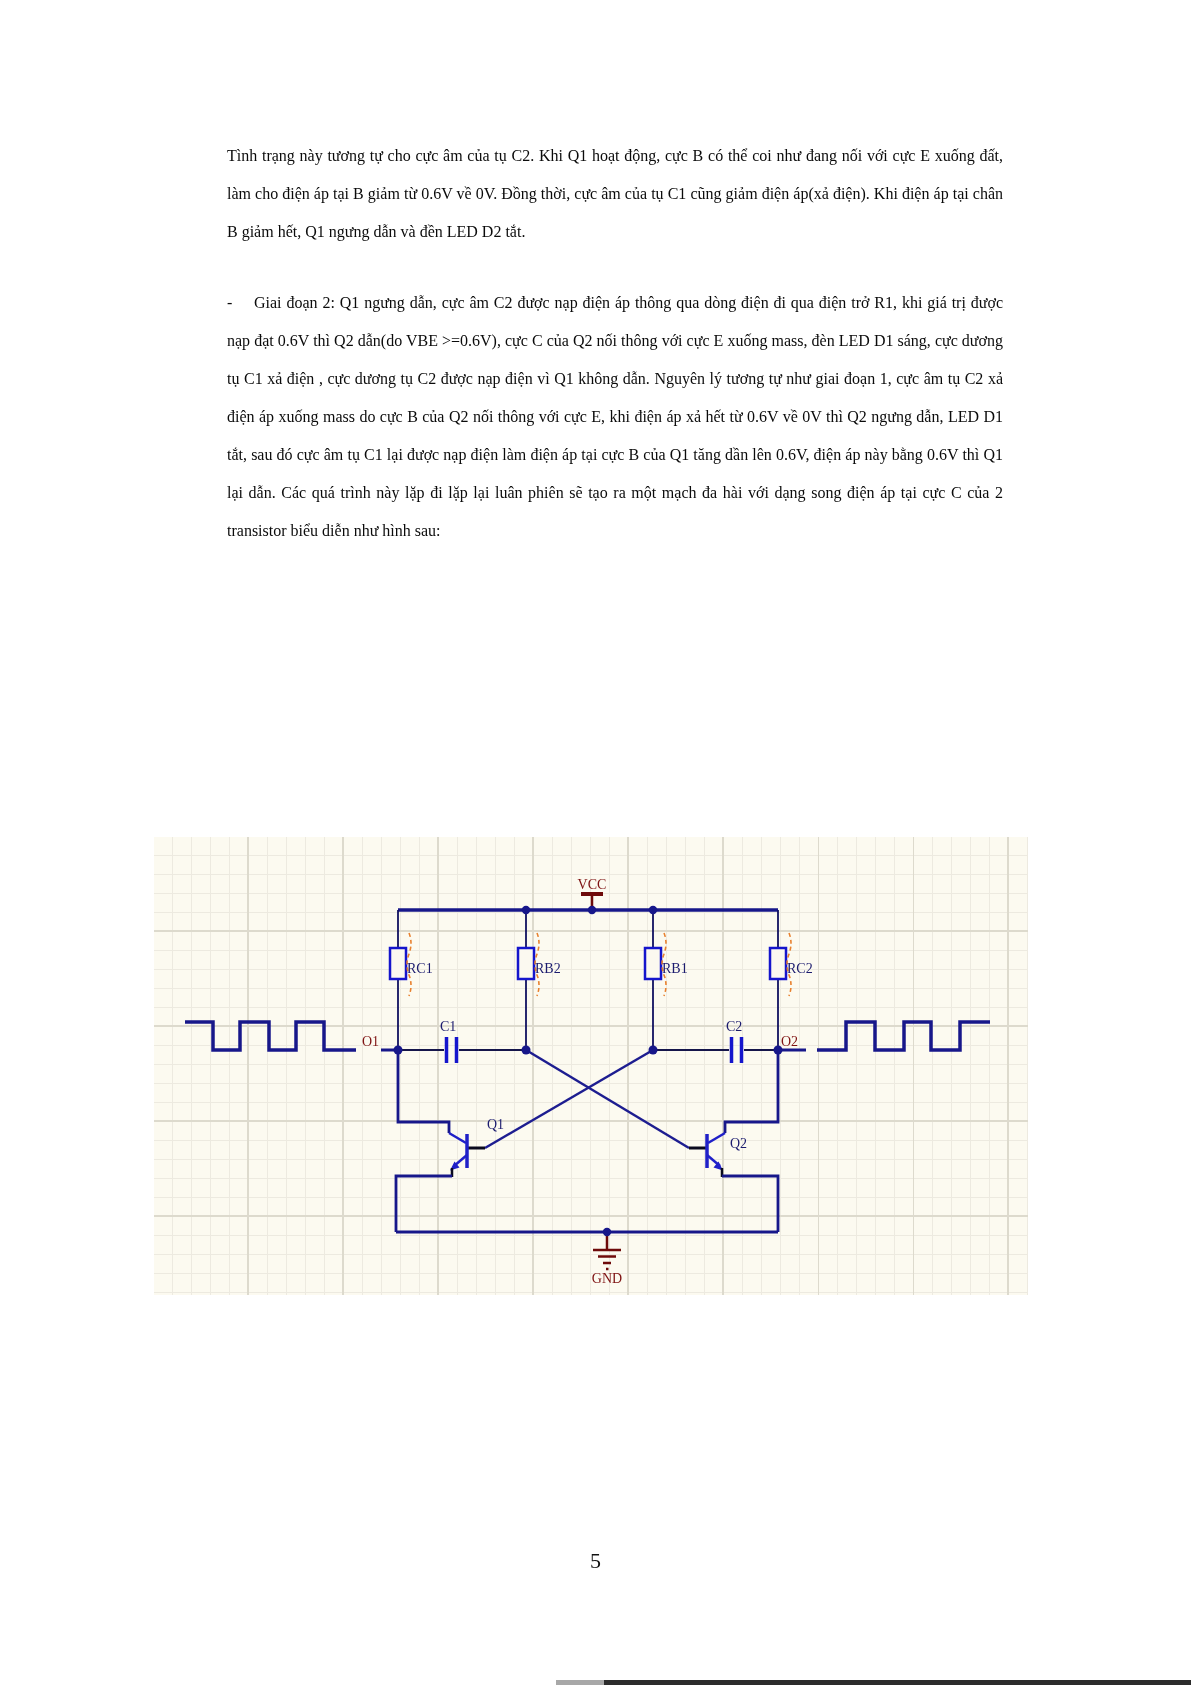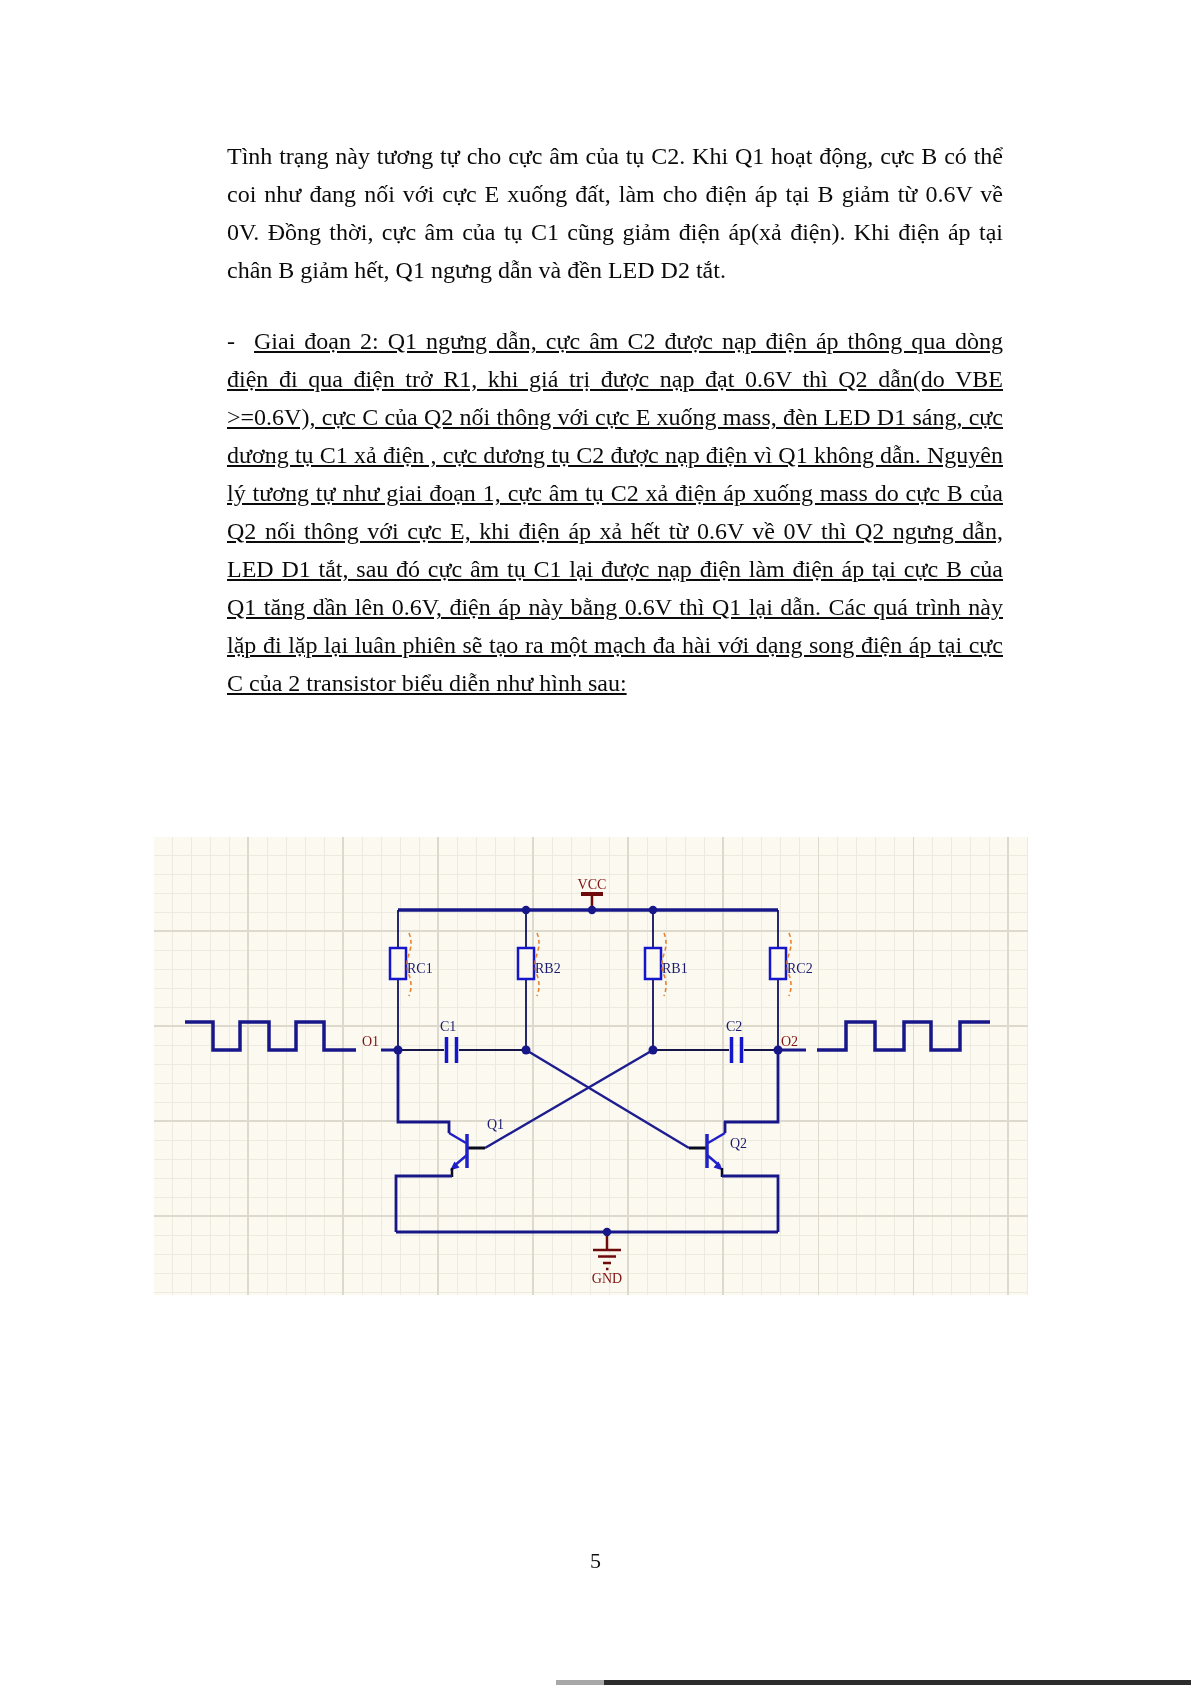--- a/index.html
+++ b/index.html
@@ -6,26 +6,26 @@
   #page{
     position:relative;
     width:1191px;height:1685px;
     background:#ffffff;
     font-family:"Liberation Serif", serif;
     overflow:hidden;
   }
   .textblock{
     position:absolute;
     left:227px;top:137px;width:776px;
-    font-size:24px;line-height:38px;
+    font-size:16px;line-height:38px;
     color:#0b0b0b;
     text-align:justify;
   }
   .para{margin:0;}
-  .para2{margin-top:33px;text-decoration:underline;}
+  .para2{margin-top:33px;}
   .dash-marker{display:inline-block;width:27px;}
   #schematic{
     position:absolute;
     left:154px;top:837px;width:874px;height:458px;
     background-color:#FCFAF0;
     background-image:
       repeating-linear-gradient(to right, transparent 0px, transparent 93.5px, #DDDACD 93.5px, #DDDACD 95px),
       repeating-linear-gradient(to bottom, transparent 0px, transparent 93.5px, #DDDACD 93.5px, #DDDACD 95px),
       repeating-linear-gradient(to right, transparent 0px, transparent 18px, #EDEAE0 18px, #EDEAE0 19px),
       repeating-linear-gradient(to bottom, transparent 0px, transparent 18px, #EDEAE0 18px, #EDEAE0 19px);

